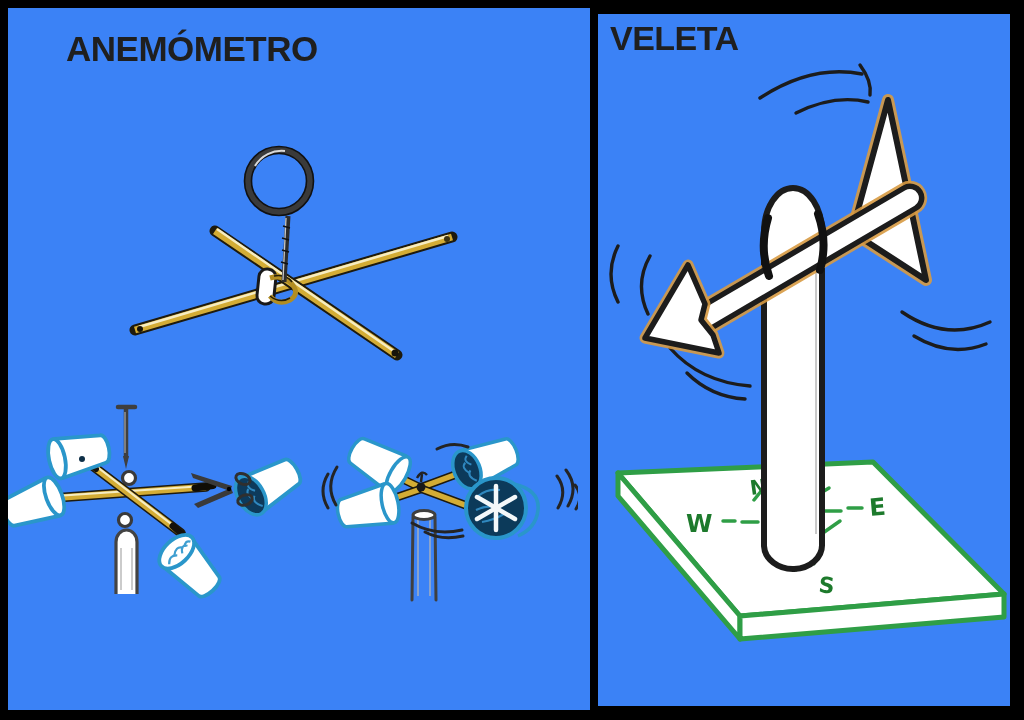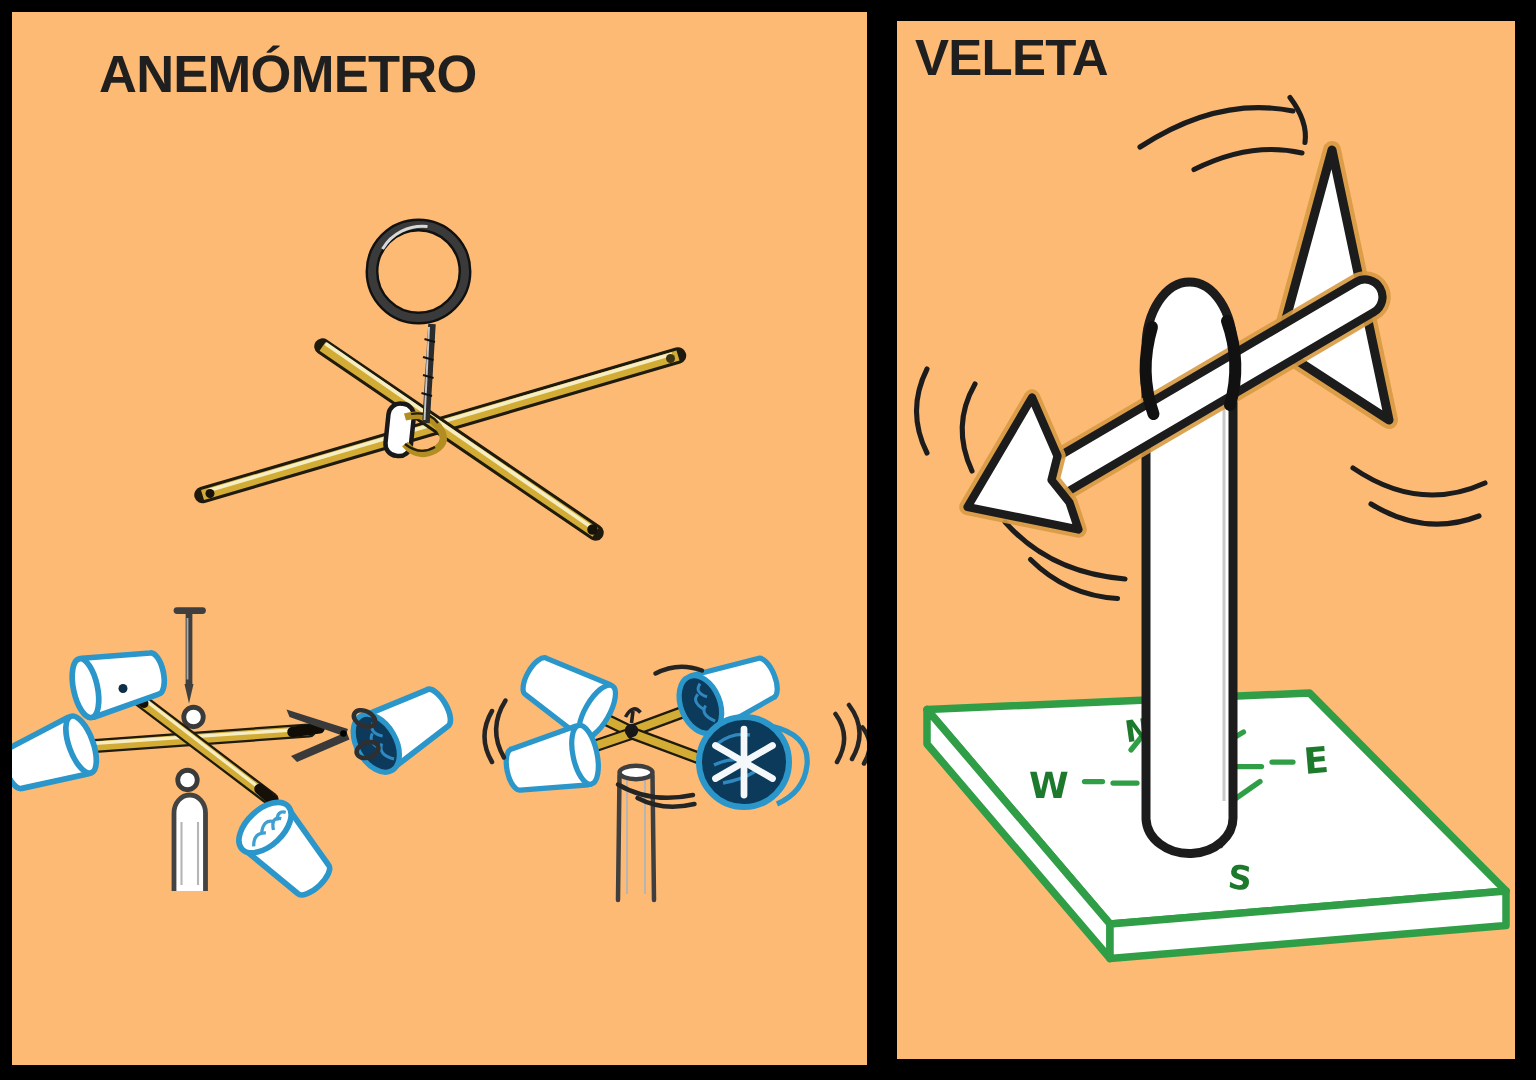--- a/index.html
+++ b/index.html
@@ -1,20 +1,20 @@
 <!DOCTYPE html>
 <html><head>
 <meta charset="utf-8">
 <style>
   html,body{margin:0;padding:0;}
   body{
     width:1024px;height:720px;position:relative;overflow:hidden;
     background:#000;font-family:"Liberation Sans", sans-serif;
   }
-  .panel{position:absolute;background:#fdba74;}
+  .panel{position:absolute;background:#3b82f6;padding-left:12px;}
   #panel-left{left:8px;top:8px;width:570px;height:702px;}
   #panel-right{left:592px;top:8px;width:424px;height:704px;border:6px solid #000;box-sizing:border-box;}
   svg{position:absolute;left:0;top:0;display:block;}
   .title{font-family:"Liberation Sans", sans-serif;font-weight:bold;fill:#1f1f1f;letter-spacing:-0.5px;}
   .compass{font-family:"DejaVu Sans", sans-serif;font-weight:bold;fill:#1d7a2c;}
 </style>
 </head>
 <body>
 
 <div class="panel" id="panel-left">

